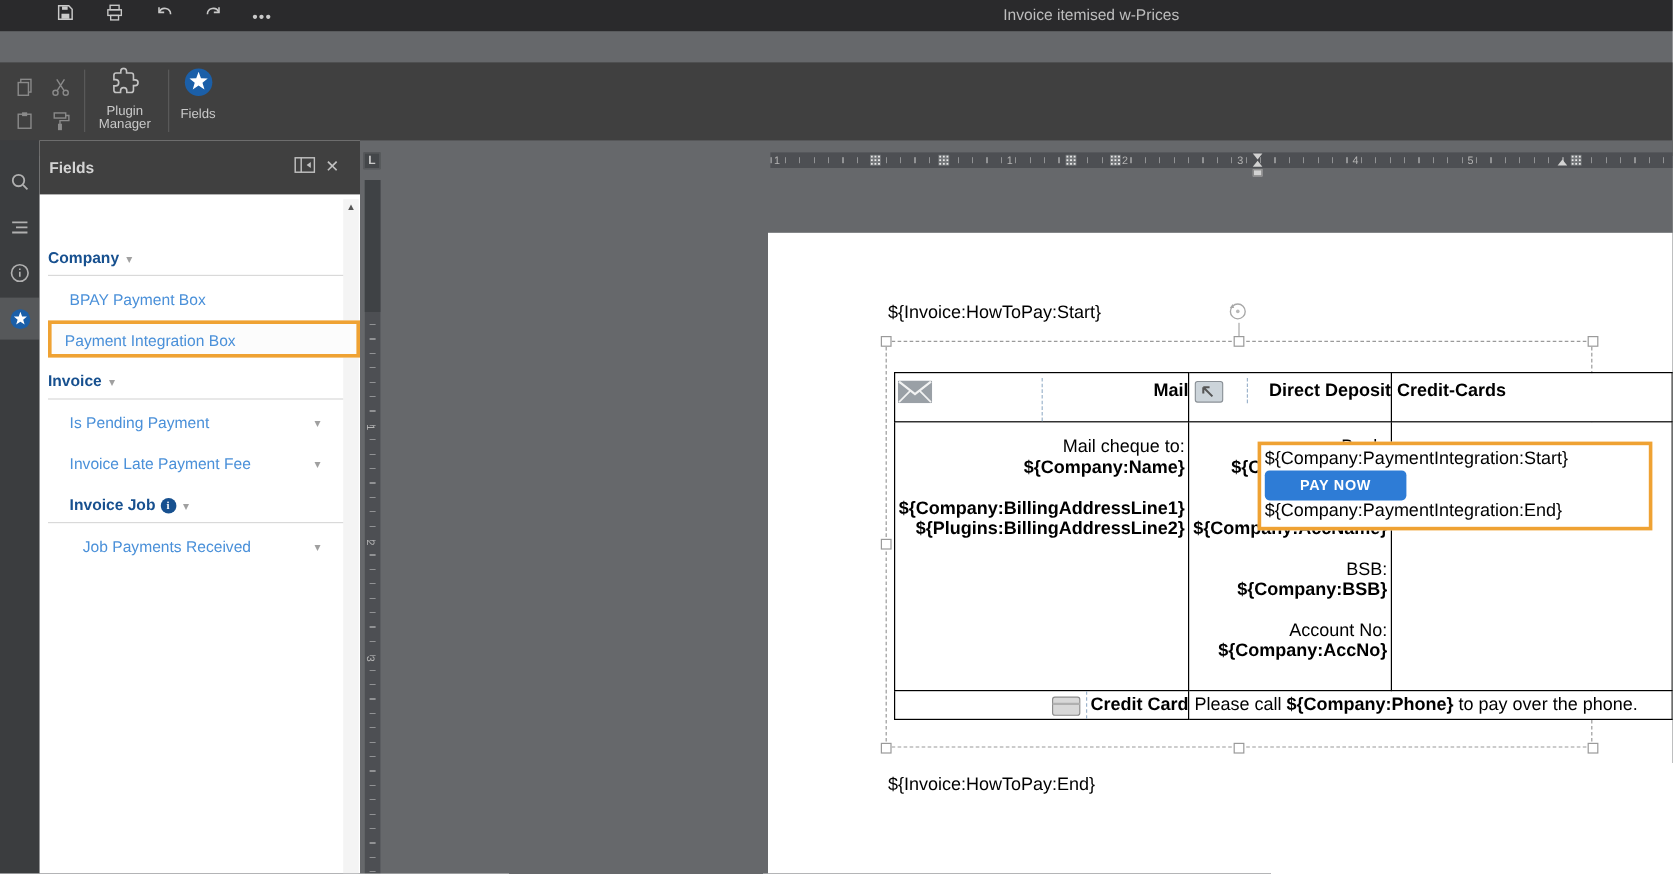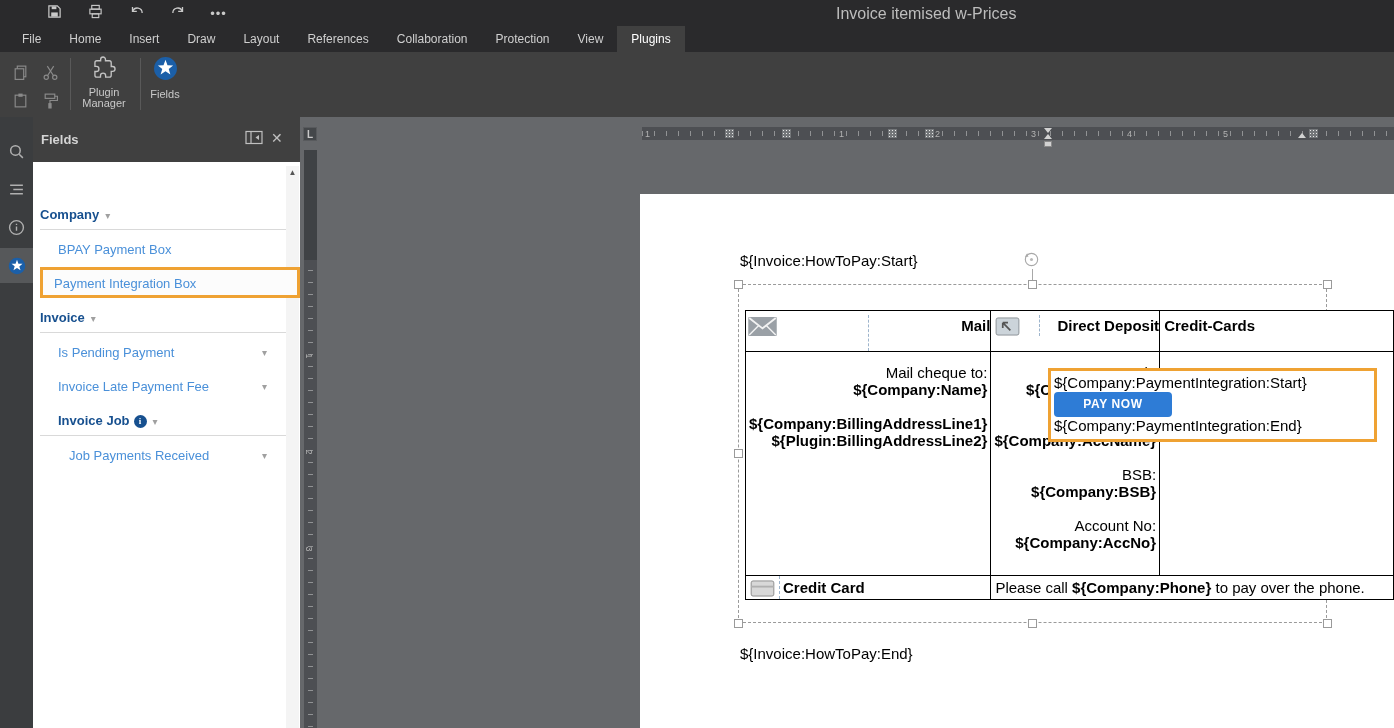--- a/index.html
+++ b/index.html
@@ -4,21 +4,21 @@
 <style>
   * { box-sizing: border-box; margin: 0; padding: 0; }
   html,body { width:1394px; height:728px; overflow:hidden; }
   body { font-family:"Liberation Sans", sans-serif; }
   .app { position:relative; width:1394px; height:728px; background:#66686b; overflow:hidden; }
 
   
   .titlebar { position:absolute; left:0; top:0; width:1394px; height:26px; background:#2a2a2c; }
   .qa { position:absolute; left:46px; top:0; height:26px; display:flex; gap:24px; align-items:center; }
   .qa-btn { width:17px; height:17px; display:flex; align-items:center; justify-content:center; cursor:pointer; color:#c9c9c9; }
-  .doc-title { position:absolute; left:836px; top:5px; color:#bdbdbd; font-size:16px; }
+  .doc-title { position:absolute; left:836px; top:5px; color:#bdbdbd; font-size:13px; }
 
   
   .tabrow { position:absolute; left:0; top:26px; width:1394px; height:26px; background:#2a2a2c; display:flex; padding-left:8px; }
   .tab { height:26px; line-height:26px; padding:0 14px; font-size:12px; color:#cfcfcf; cursor:pointer; white-space:nowrap; }
   .tab.active { background:#404040; color:#ffffff; }
 
   
   .ribbon { position:absolute; left:0; top:52px; width:1394px; height:78px; background:#404040; }
   .clip-ic { position:absolute; width:17px; height:17px; }
   .rsep { position:absolute; top:6px; width:1px; height:52px; background:#595959; }
@@ -80,21 +80,21 @@
   
   table.pay { position:absolute; left:105px; top:116px; border-collapse:collapse; table-layout:fixed; }
   table.pay td { border:1.5px solid #000; vertical-align:top; padding:0; background:#fff; }
   .hcell { display:flex; align-items:flex-start; height:100%; padding-top:4px;justify-content:space-between; }
   .hicon { width:33px; display:flex; justify-content:center; padding-top:2px; flex:0 0 33px; }
   .hguide { border-left:1px dashed #9db4cc; align-self:stretch; }
   .hlabel { font-weight:bold; padding-left:3px; padding-top:2px; }
   .cellpad { padding:12px 3px 0 3px;text-align:right; }
   .blank { height:17px; }
   .tok { font-weight:bold; overflow-wrap:break-word; }
-  .fcell { display:flex; align-items:center; height:100%; }
+  .fcell { display:flex; align-items:center; height:100%;justify-content:flex-end; }
   .ftext { padding:3px 0 0 4px; }
 
   
   .orange-box { position:absolute; left:408px; top:174px; width:329px; height:74px; border:3px solid #EFA233; background:#fff; padding:3px 0 0 3px; z-index:4; }
   .paynow { width:118px; height:25px; margin-top:1px; background:#2E7CD6; border-radius:4px; color:#fff; font-size:12px; font-weight:bold; letter-spacing:.6px; text-align:center; line-height:25px; cursor:pointer; }
 </style>
 </head>
 <body>
 
 <div class="app">
@@ -127,32 +127,20 @@
               <path d="M12.8 3.2 v4.6 h-4.6"></path>
             </svg></span>
         </div>
       <div class="qa-btn">
           <span style="font-size:13px; letter-spacing:1px; color:#c9c9c9;">•••</span>
         </div>
     </div>
     <div class="doc-title">Invoice itemised w-Prices</div>
   </div>
 
-  <div class="tabrow">
-    <span class="tab">File</span>
-    <span class="tab">Home</span>
-    <span class="tab">Insert</span>
-    <span class="tab">Draw</span>
-    <span class="tab">Layout</span>
-    <span class="tab">References</span>
-    <span class="tab">Collaboration</span>
-    <span class="tab">Protection</span>
-    <span class="tab">View</span>
-    <span class="tab active">Plugins</span>
-  </div>
 
   <div class="ribbon">
     <span class="clip-ic" style="left:12px; top:12px;"><svg width="17" height="17" viewBox="0 0 16 16" fill="none" stroke="#8a8a8a" stroke-width="1.1">
           <rect x="5" y="2" width="8" height="10"></rect>
           <rect x="3" y="4.5" width="8" height="10" fill="#404040"></rect>
         </svg></span>
     <span class="clip-ic" style="left:42px; top:12px;"><svg width="17" height="17" viewBox="0 0 16 16" fill="none" stroke="#8a8a8a" stroke-width="1.1">
           <circle cx="4" cy="12.5" r="2"></circle>
           <circle cx="12" cy="12.5" r="2"></circle>
           <path d="M5.3 10.8 L11 2 M10.7 10.8 L5 2"></path>
@@ -326,21 +314,21 @@
             <div class="hlabel" style="padding-left:4px; padding-top:6px;">Credit-Cards</div>
           </td>
         </tr>
         <tr>
           <td style="height:224px;">
             <div class="cellpad">
               <div>Mail cheque to:</div>
               <div class="tok">${Company:Name}</div>
               <div class="blank"></div>
               <div class="tok">${Company:BillingAddressLine1}</div>
-              <div class="tok">${Plugin:BillingAddressLine2}</div>
+              <div class="tok">${Plugins:BillingAddressLine2}</div>
             </div>
           </td>
           <td>
             <div class="cellpad">
               <div>Bank:</div>
               <div class="tok">${Company:Bank}</div>
               <div class="blank"></div>
               <div>Acc Name:</div>
               <div class="tok">${Company:AccName}</div>
               <div class="blank"></div>

